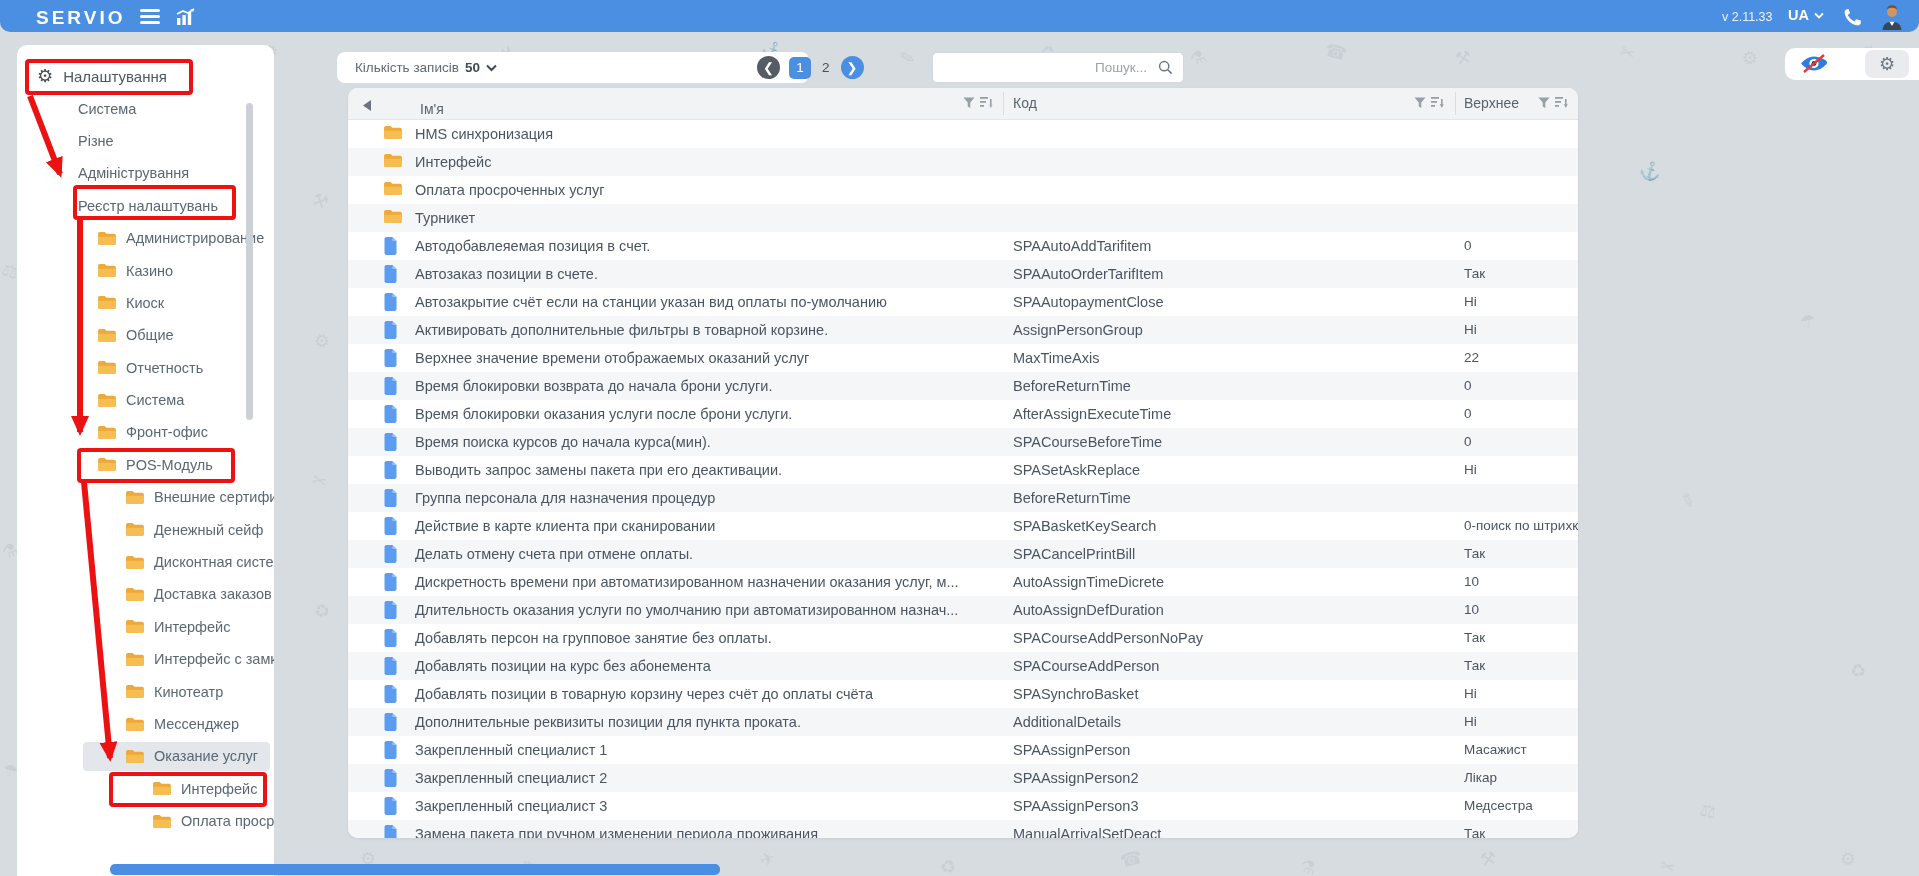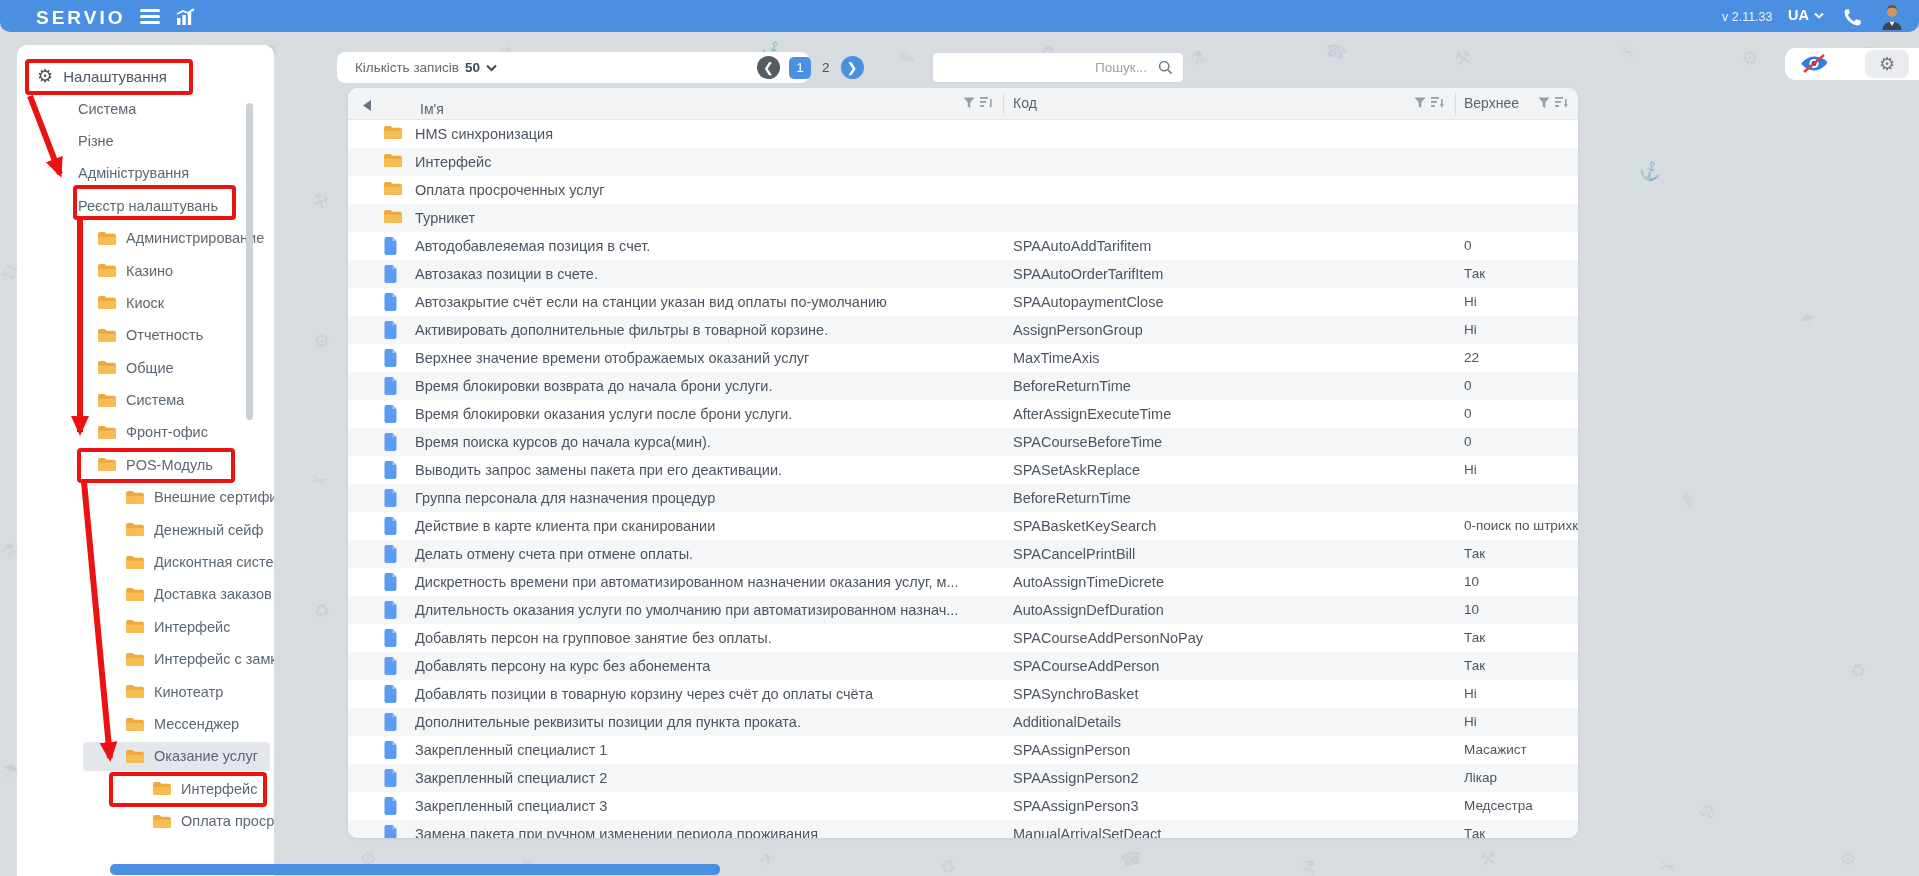--- a/index.html
+++ b/index.html
@@ -187,30 +187,30 @@
         </span>
         <span class="si-label">Киоск</span>
       </div>
       <div class="si lvl2">
         <span class="fold-ic">
           <svg width="19" height="15" viewBox="0 0 20 16">
             <path d="M1 3c0-1.1.9-2 2-2h5l2 2h8c1.1 0 2 .9 2 2v8c0 1.1-.9 2-2 2H3c-1.1 0-2-.9-2-2z" fill="#eda93a"></path>
             <path d="M1 6.2h19V13c0 1.1-.9 2-2 2H3c-1.1 0-2-.9-2-2z" fill="#f6bd52"></path>
           </svg>
         </span>
+        <span class="si-label">Общие</span>
+      </div>
+      <div class="si lvl2">
+        <span class="fold-ic">
+          <svg width="19" height="15" viewBox="0 0 20 16">
+            <path d="M1 3c0-1.1.9-2 2-2h5l2 2h8c1.1 0 2 .9 2 2v8c0 1.1-.9 2-2 2H3c-1.1 0-2-.9-2-2z" fill="#eda93a"></path>
+            <path d="M1 6.2h19V13c0 1.1-.9 2-2 2H3c-1.1 0-2-.9-2-2z" fill="#f6bd52"></path>
+          </svg>
+        </span>
         <span class="si-label">Отчетность</span>
-      </div>
-      <div class="si lvl2">
-        <span class="fold-ic">
-          <svg width="19" height="15" viewBox="0 0 20 16">
-            <path d="M1 3c0-1.1.9-2 2-2h5l2 2h8c1.1 0 2 .9 2 2v8c0 1.1-.9 2-2 2H3c-1.1 0-2-.9-2-2z" fill="#eda93a"></path>
-            <path d="M1 6.2h19V13c0 1.1-.9 2-2 2H3c-1.1 0-2-.9-2-2z" fill="#f6bd52"></path>
-          </svg>
-        </span>
-        <span class="si-label">Общие</span>
       </div>
       <div class="si lvl2">
         <span class="fold-ic">
           <svg width="19" height="15" viewBox="0 0 20 16">
             <path d="M1 3c0-1.1.9-2 2-2h5l2 2h8c1.1 0 2 .9 2 2v8c0 1.1-.9 2-2 2H3c-1.1 0-2-.9-2-2z" fill="#eda93a"></path>
             <path d="M1 6.2h19V13c0 1.1-.9 2-2 2H3c-1.1 0-2-.9-2-2z" fill="#f6bd52"></path>
           </svg>
         </span>
         <span class="si-label">Система</span>
       </div>
@@ -594,21 +594,21 @@
           </svg></span>
         <span class="nm">Добавлять персон на групповое занятие без оплаты.</span>
         <span class="cd">SPACourseAddPersonNoPay</span>
         <span class="vl">Так</span>
       </div>
       <div class="trow even">
         <span class="ric"><svg width="15" height="18" viewBox="0 0 14 18">
             <path d="M1 2c0-1.1.9-2 2-2h6l4 4v12c0 1.1-.9 2-2 2H3c-1.1 0-2-.9-2-2z" fill="#5b9cf0"></path>
             <path d="M9 0l4 4H9z" fill="#9ec4f6"></path>
           </svg></span>
-        <span class="nm">Добавлять персону на курс без абонемента</span>
+        <span class="nm">Добавлять позиции на курс без абонемента</span>
         <span class="cd">SPACourseAddPerson</span>
         <span class="vl">Так</span>
       </div>
       <div class="trow odd">
         <span class="ric"><svg width="15" height="18" viewBox="0 0 14 18">
             <path d="M1 2c0-1.1.9-2 2-2h6l4 4v12c0 1.1-.9 2-2 2H3c-1.1 0-2-.9-2-2z" fill="#5b9cf0"></path>
             <path d="M9 0l4 4H9z" fill="#9ec4f6"></path>
           </svg></span>
         <span class="nm">Добавлять позиции в товарную корзину через счёт до оплаты счёта</span>
         <span class="cd">SPASynchroBasket</span>

